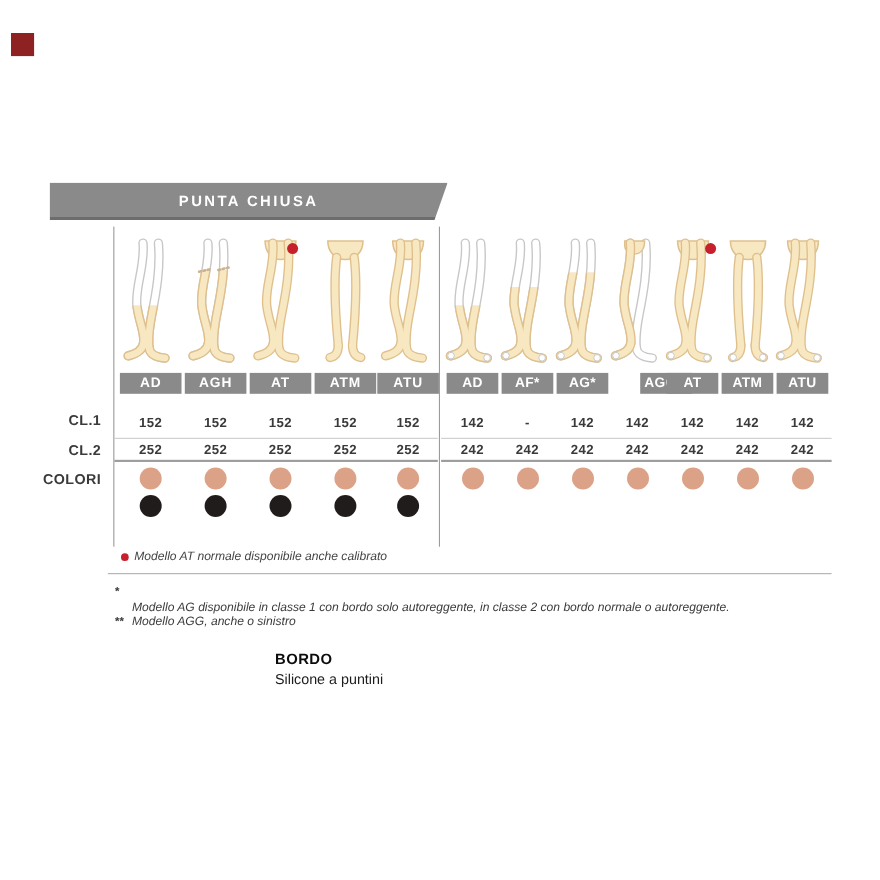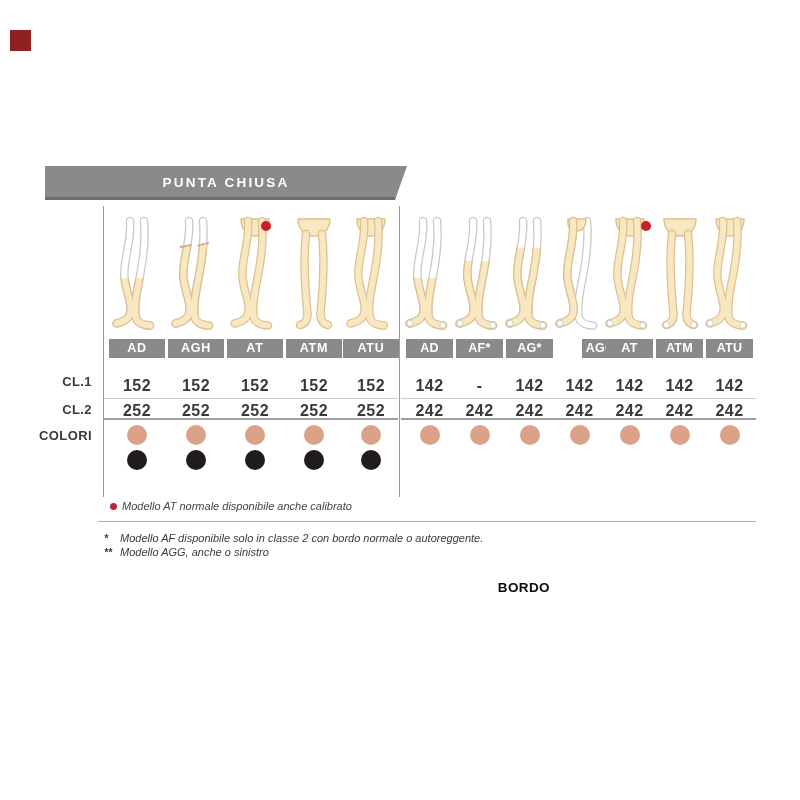--- a/index.html
+++ b/index.html
@@ -16,35 +16,35 @@
   #banner-right{left:401px;width:356px;clip-path:polygon(12px 0,356px 0,356px 34px,0 34px);}
   
   .vline{width:1px;background:#9b9b9b;top:206px;height:291px;}
   .hline{height:1px;background:#cccccc;}
   .hline2{height:2px;background:#9e9e9e;}
   
   .hdr{top:339px;height:19px;background:#8a8a8a;color:#fff;font-weight:700;font-size:12.5px;
        line-height:19px;text-align:center;letter-spacing:.8px;}
   .hdrL{width:56px;} .hdrR{width:47px;letter-spacing:.3px;}
   
-  .num{width:56px;text-align:center;font-size:16px;font-weight:700;color:#3a3a3a;letter-spacing:.4px;}
+  .num{width:56px;text-align:center;font-size:12px;font-weight:700;color:#3a3a3a;letter-spacing:.4px;}
   .numR{width:47px;}
   .rowlbl{width:57px;left:35px;text-align:right;font-size:13px;font-weight:700;color:#3a3a3a;letter-spacing:.4px;}
   
   .dot{width:20px;height:20px;border-radius:50%;}
   .reddot{width:10px;height:10px;border-radius:50%;}
   
   .notedot{width:7px;height:7px;border-radius:50%;}
   .note{font-style:italic;font-size:11px;color:#444;}
   #sep{height:1px;background:#b0b0b0;left:98px;top:521px;width:658px;}
   .footrow{display:flex;line-height:13.5px;}
   .footrow .mk{width:16px;font-size:10.5px;font-style:italic;font-weight:700;color:#3b3b3b;}
   .footrow .tx{font-size:11px;font-style:italic;color:#3b3b3b;}
   
-  #bordo{left:250px;top:580px;width:300px;text-align:right;}
+  #bordo{left:250px;top:592px;width:300px;text-align:left;}
   #bordo .t{font-size:13.5px;font-weight:800;color:#0c0c0c;letter-spacing:.4px;}
   #bordo .s{font-size:13px;color:#1d1d1d;margin-top:3px;}
   
   svg.legs{position:absolute;width:56px;height:116px;top:216px;overflow:visible;}
   .lo{stroke:#c7c7c7;stroke-width:8.5;fill:none;stroke-linecap:round;stroke-linejoin:round;}
   .li{stroke:#ffffff;stroke-width:6;fill:none;stroke-linecap:round;stroke-linejoin:round;}
   .so{stroke:#dfc08d;stroke-width:8.5;fill:none;stroke-linecap:round;stroke-linejoin:round;}
   .si{stroke:#f8e8c2;stroke-width:6;fill:none;stroke-linecap:round;stroke-linejoin:round;}
   .hip{fill:#f8e8c2;stroke:#dfc08d;stroke-width:1.4;}
   .toe{fill:#ffffff;stroke:#c7c7c7;stroke-width:.9;}
@@ -270,28 +270,29 @@
   <div class="abs dot" style="left: 361px; top: 450px; background-color: rgb(32, 28, 27);"></div>
 
   <div class="abs notedot" style="left: 110px; top: 503px; background-color: rgb(197, 32, 43);"></div>
   <div class="abs note" style="left:122px;top:500px">Modello AT normale disponibile anche calibrato</div>
 
   <div id="sep" class="abs"></div>
 
   <div class="abs" style="left:104px;top:532px;width:650px">
     <div class="footrow">
       <span class="mk">*</span>
-      <span class="tx">Modello AF disponibile solo in classe 2 con bordo normale o autoreggente.</span>
     </div>
     <div class="footrow">
       <span class="mk"></span>
+      <span class="tx">Modello AG disponibile in classe 1 con bordo solo autoreggente, in classe 2 con bordo normale o autoreggente.</span>
     </div>
     <div class="footrow">
       <span class="mk">**</span>
       <span class="tx">Modello AGG, anche o sinistro</span>
     </div>
   </div>
 
   <div id="bordo" class="abs">
     <div class="t">BORDO</div>
+    <div class="s">Silicone a puntini</div>
   </div>
 
 </div>
 
 </body></html>

